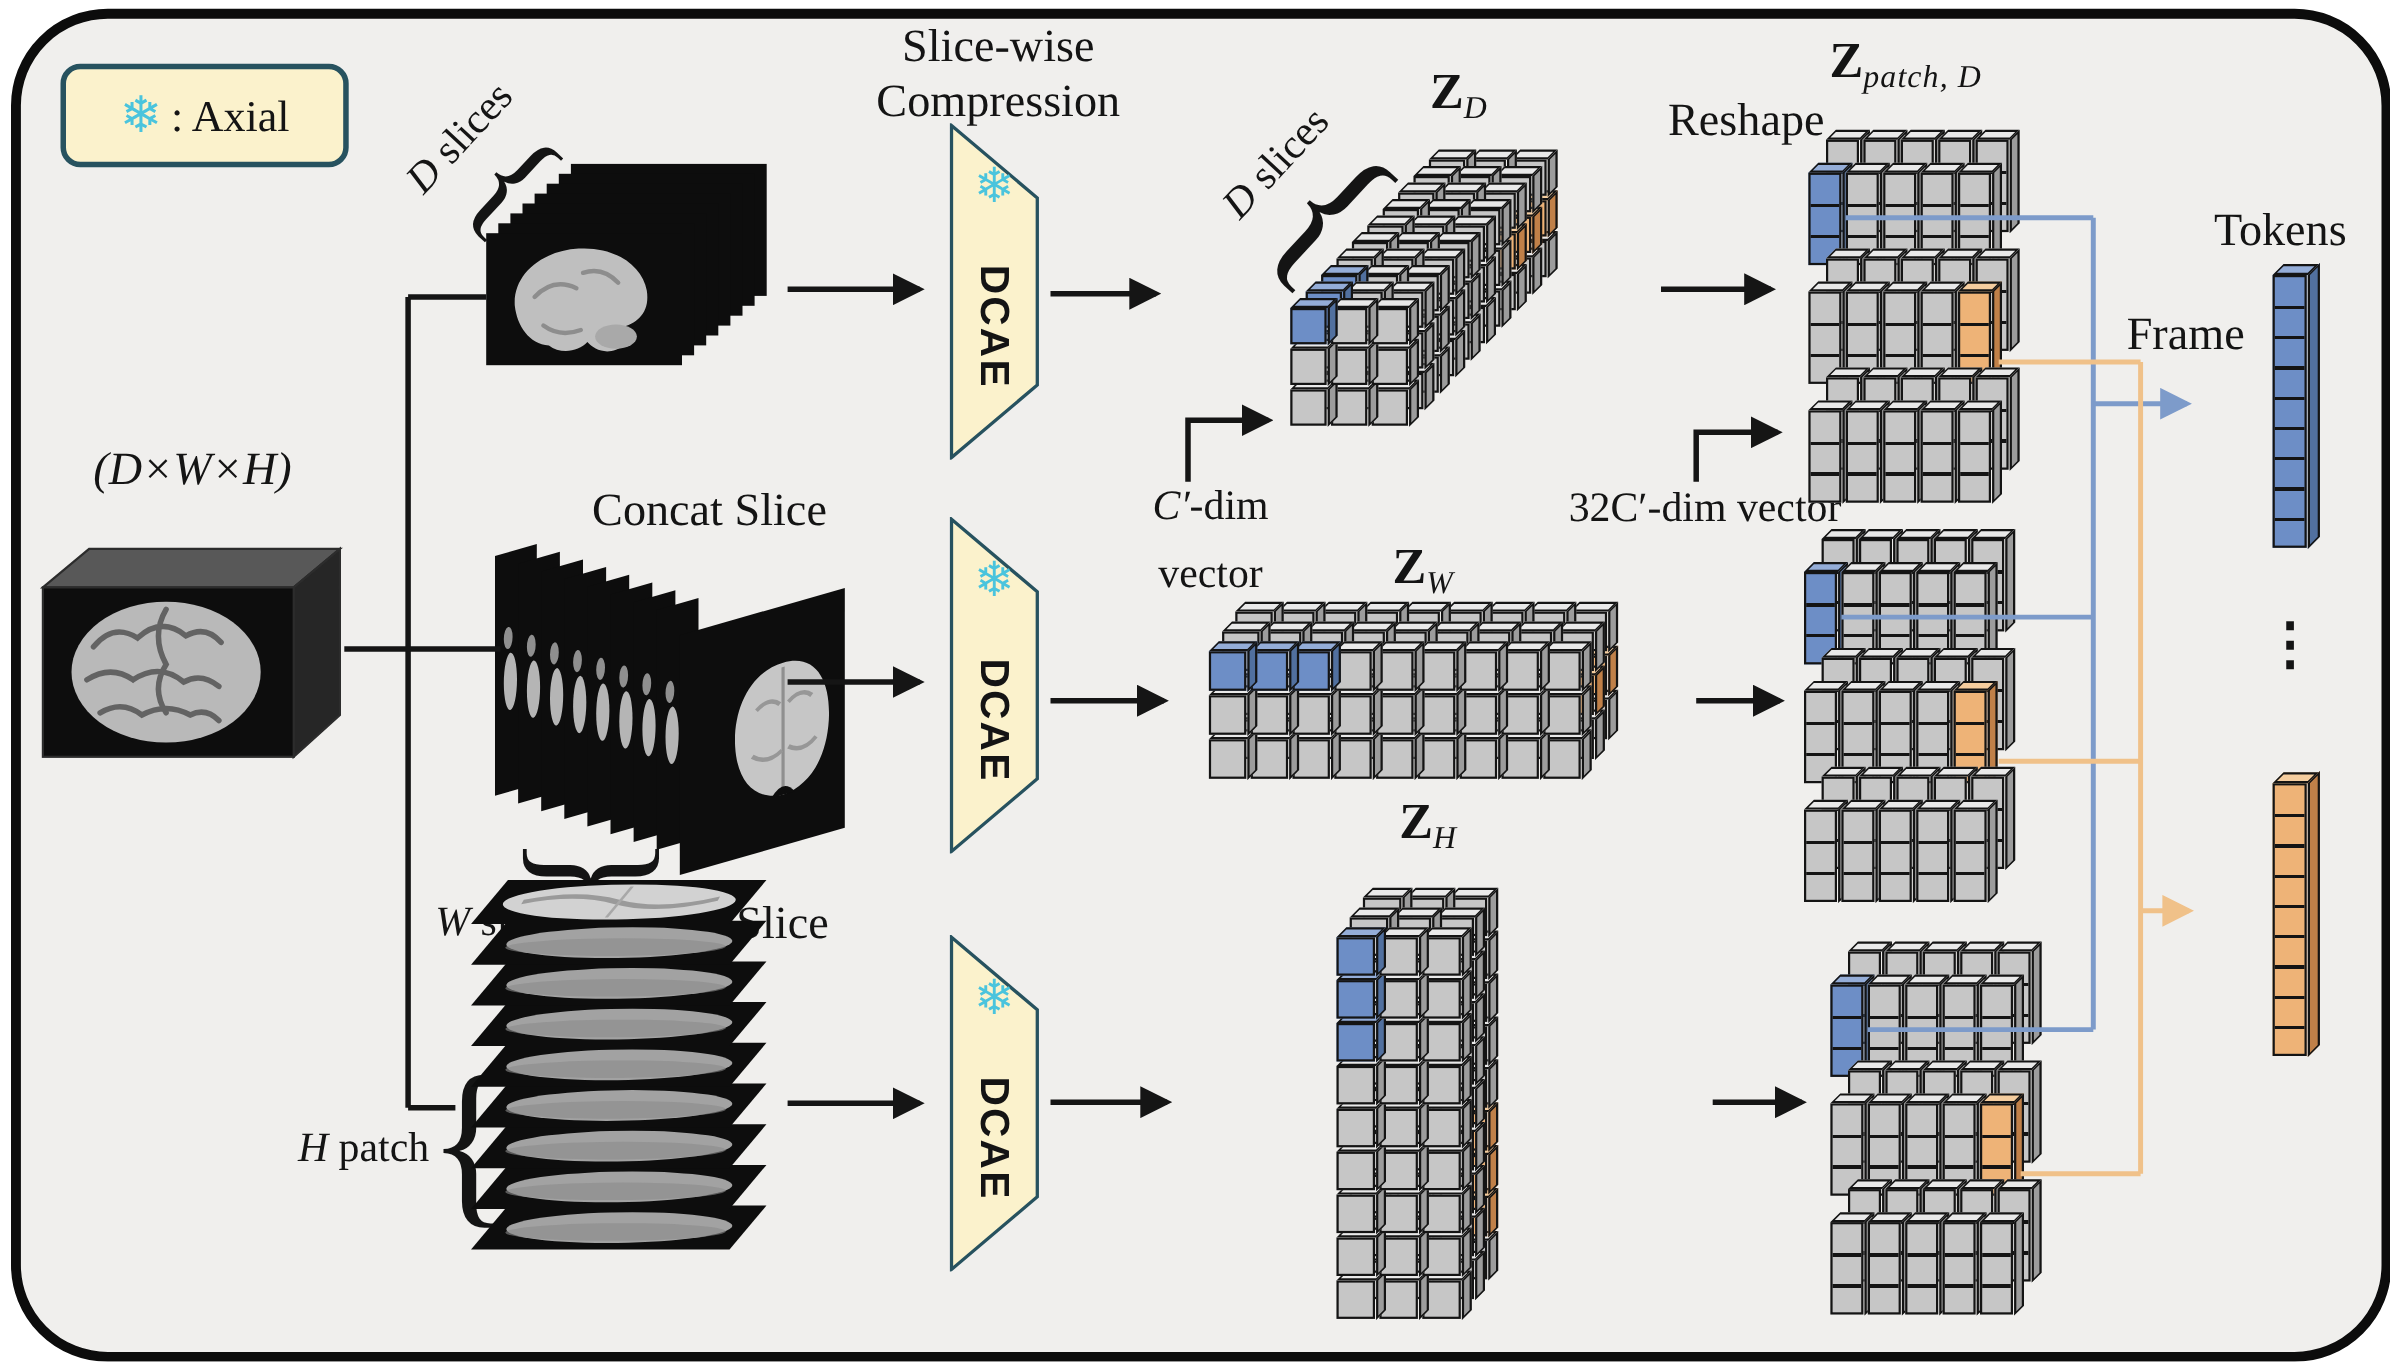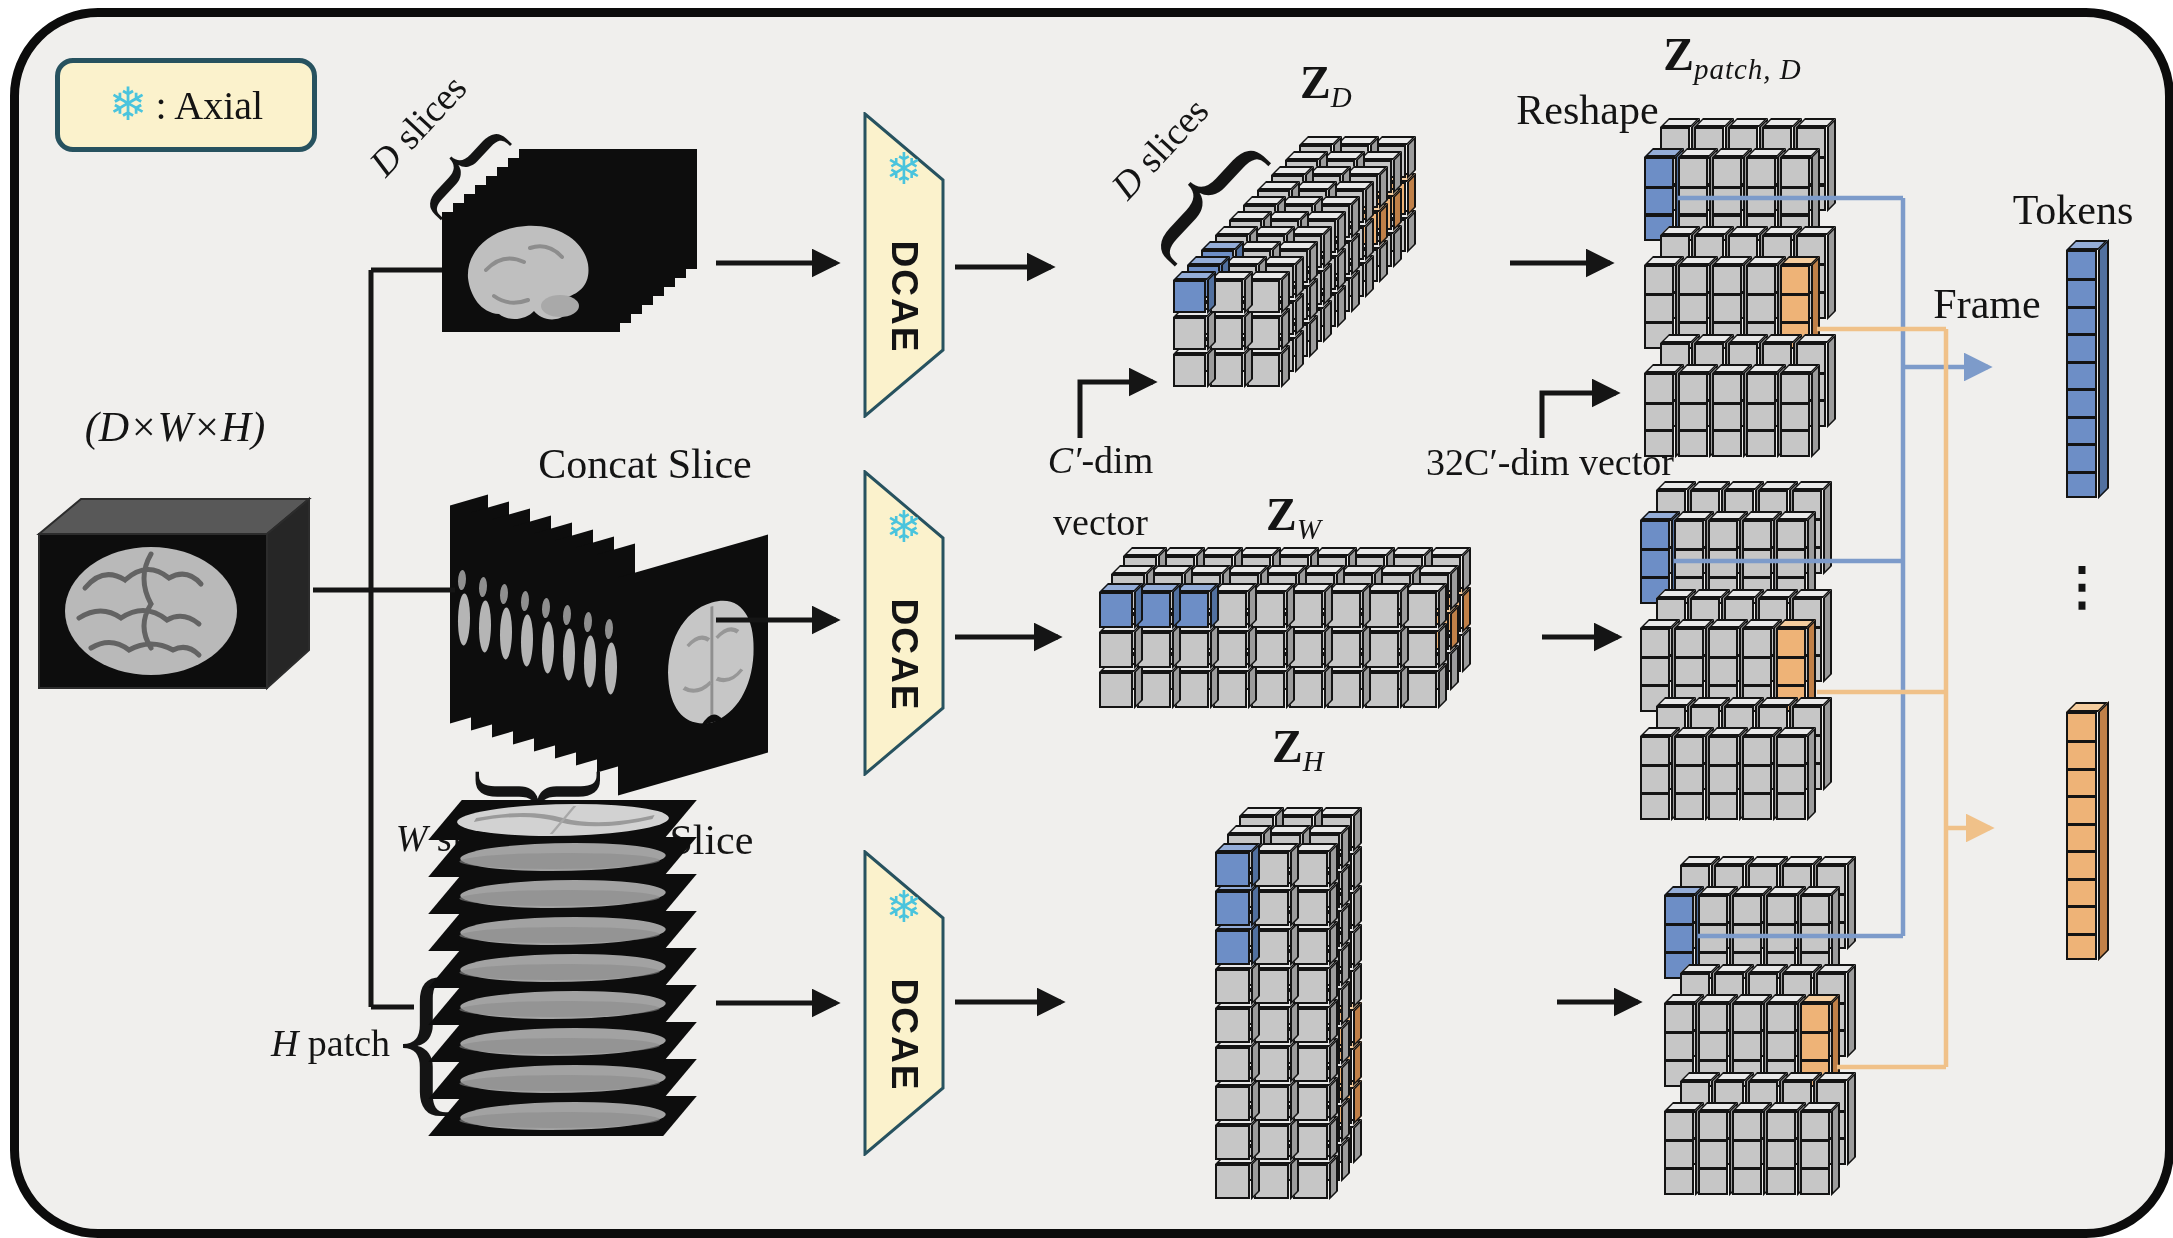--- a/index.html
+++ b/index.html
@@ -92,20 +92,24 @@
   <div class="lbl" style="left:552px;top:816px;width:215px">Axial Slice</div>
   <div class="lbl sm fl rot" style="left:328px;top:103px;width:180px">D slices</div>
   <div class="lbl sm fl" style="left:366px;top:816px;width:185px">W slices</div>
   <div class="lbl sm fl" style="left:238px;top:1021px;width:185px">H patch</div>
 
   <span class="brace" style="left:468px;top:165px;font-size:120px;transform:translate(-50%,-50%) rotate(43deg) scaleY(1.05)">{</span>
   <span class="brace" style="left:1212px;top:193px;font-size:155px;transform:translate(-50%,-50%) rotate(43deg) scaleY(1.1)">{</span>
   <span class="brace" style="left:530px;top:791px;font-size:130px;transform:translate(-50%,-50%) rotate(-90deg) scaleY(1.15)">{</span>
   <span class="brace" style="left:427px;top:1037px;font-size:160px;transform:translate(-50%,-50%) scaleY(1.05)">{</span>
 
+  <div class="lbl" style="left:735px;top:18px;width:345px">
+    <div>Slice-wise</div>
+    <div>Compression</div>
+  </div>
   <div class="dcae" style="left:863px;top:112px">
     <svg width="82" height="306" viewBox="0 0 82 306">
         <polygon class="trap" points="2,2 80,68 80,238 2,304" fill="#fbf2cc" stroke="#27525f" stroke-width="3"></polygon>
       </svg>
     <span class="snow" style="color: rgb(74, 196, 221);">❄</span>
     <span class="word">DCAE</span>
   </div>
   <div class="dcae" style="left:863px;top:470px">
     <svg width="82" height="306" viewBox="0 0 82 306">
         <polygon class="trap" points="2,2 80,68 80,238 2,304" fill="#fbf2cc" stroke="#27525f" stroke-width="3"></polygon>

